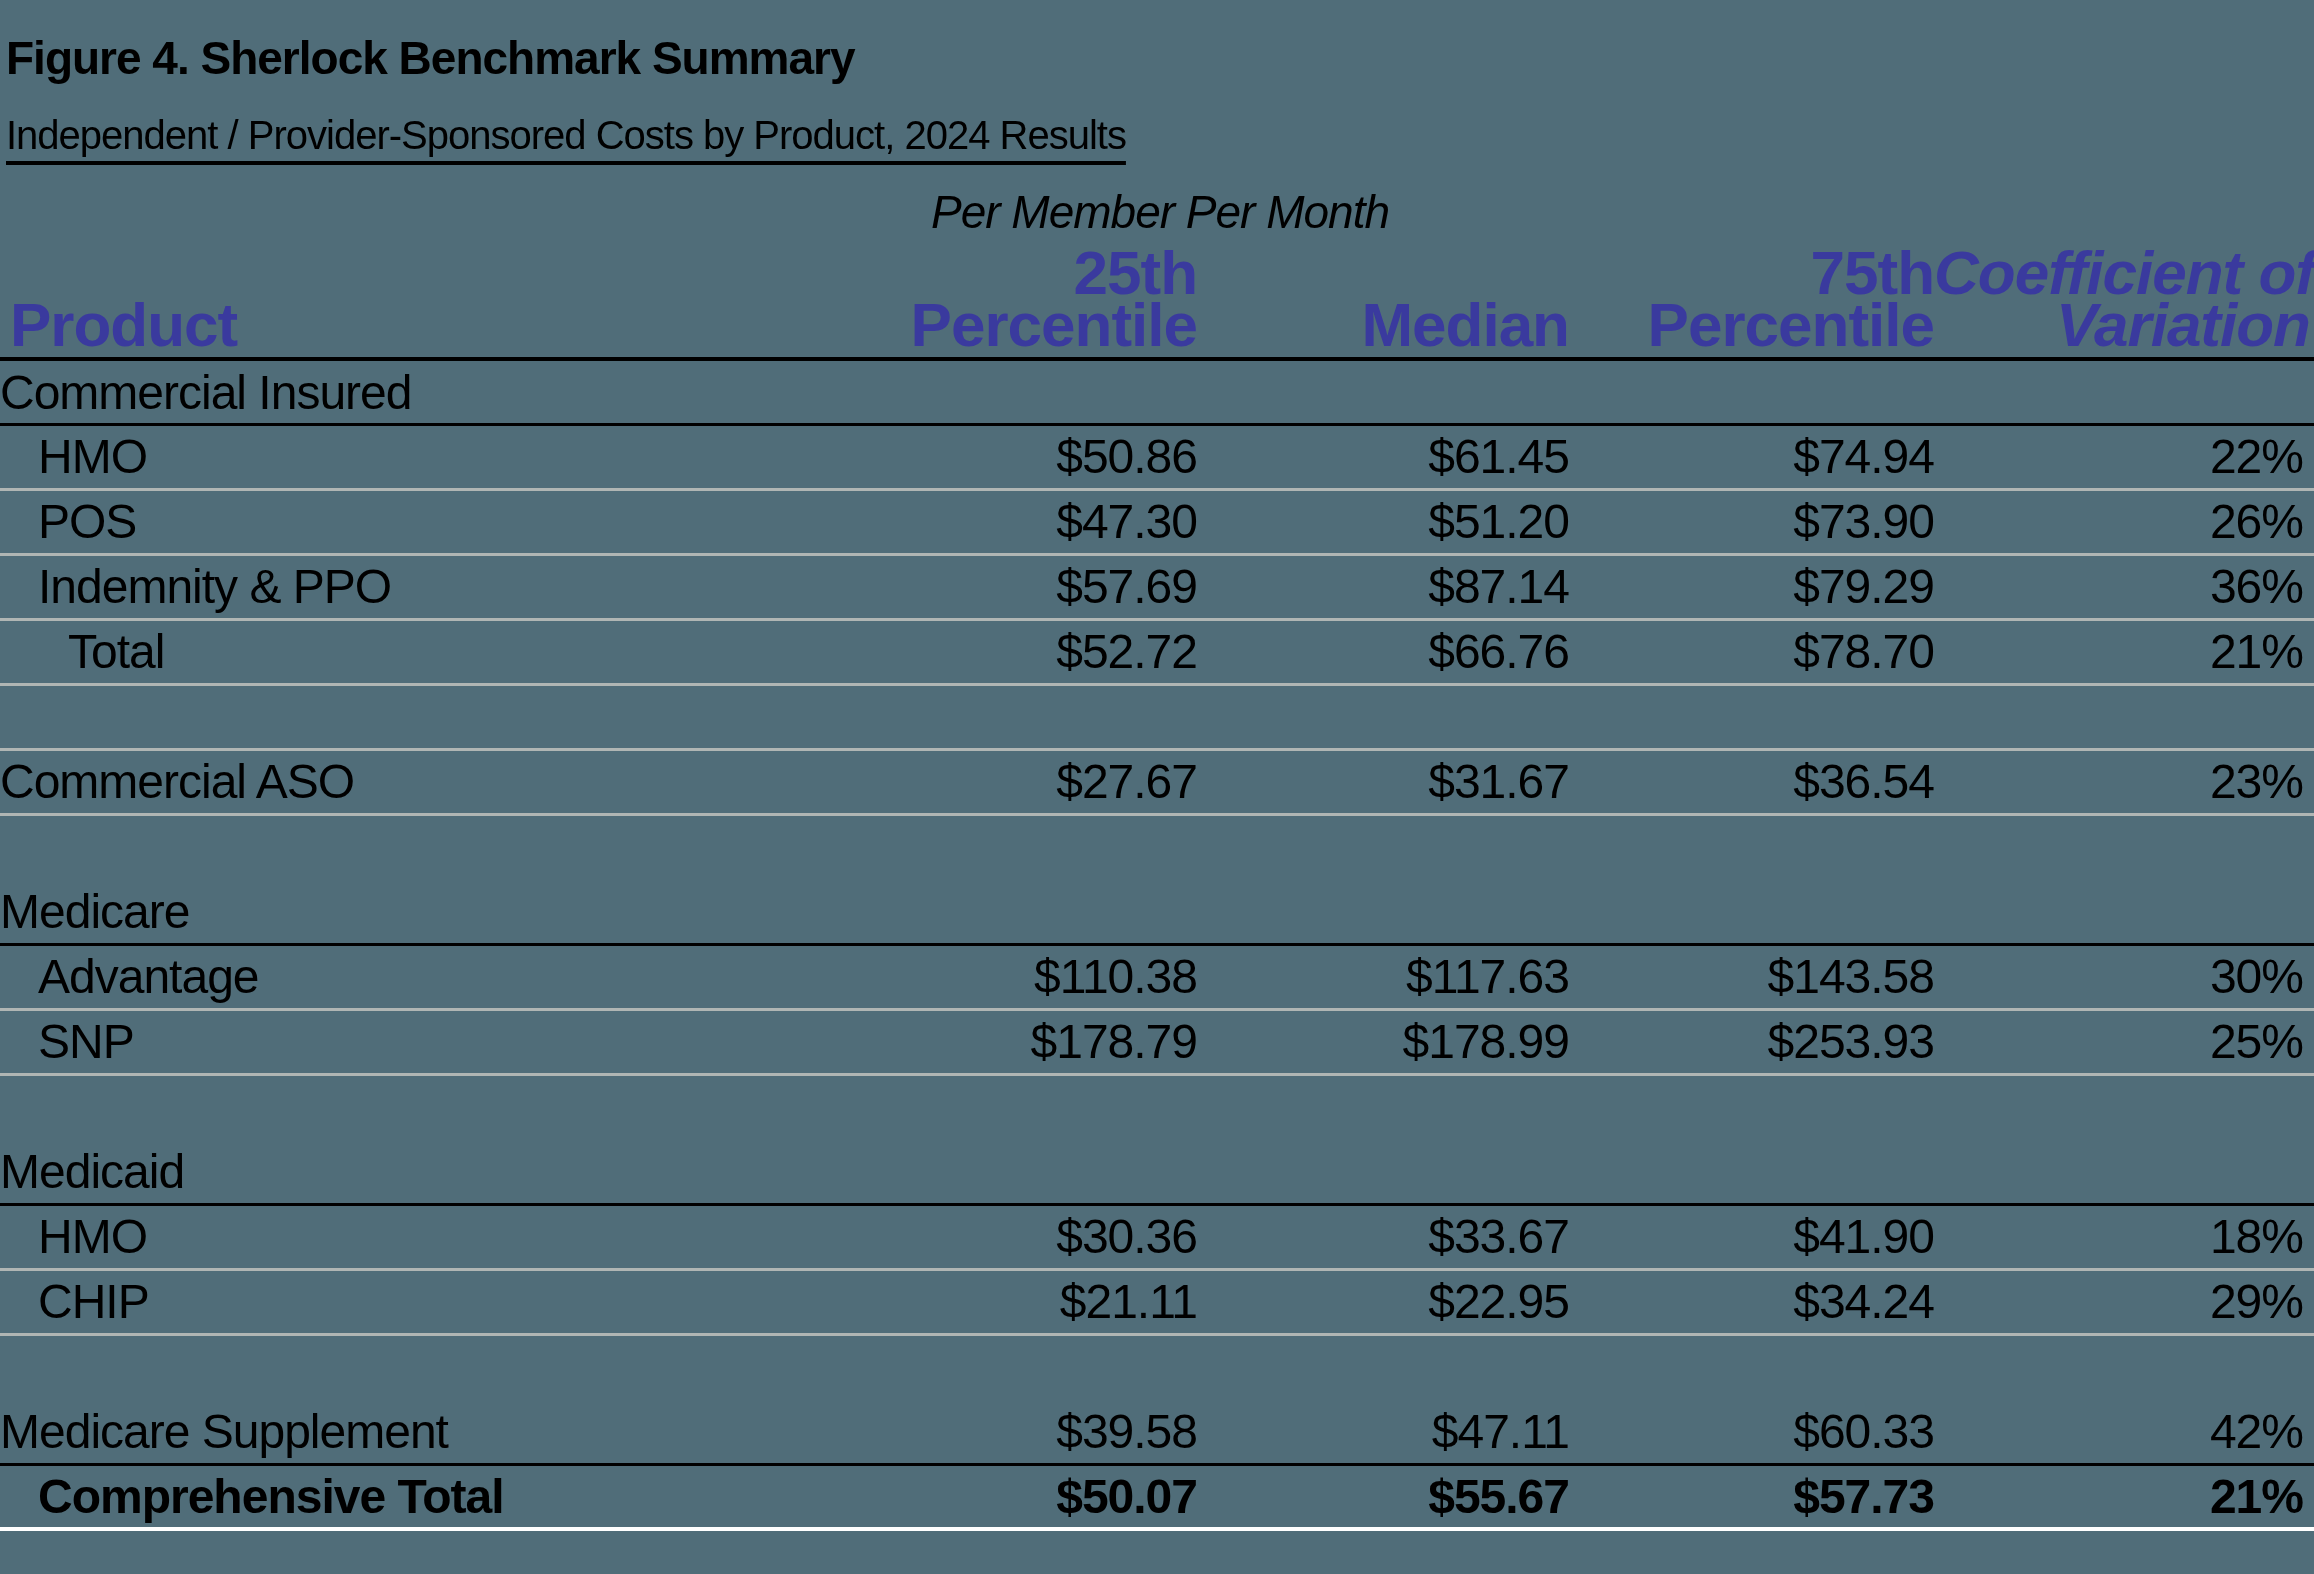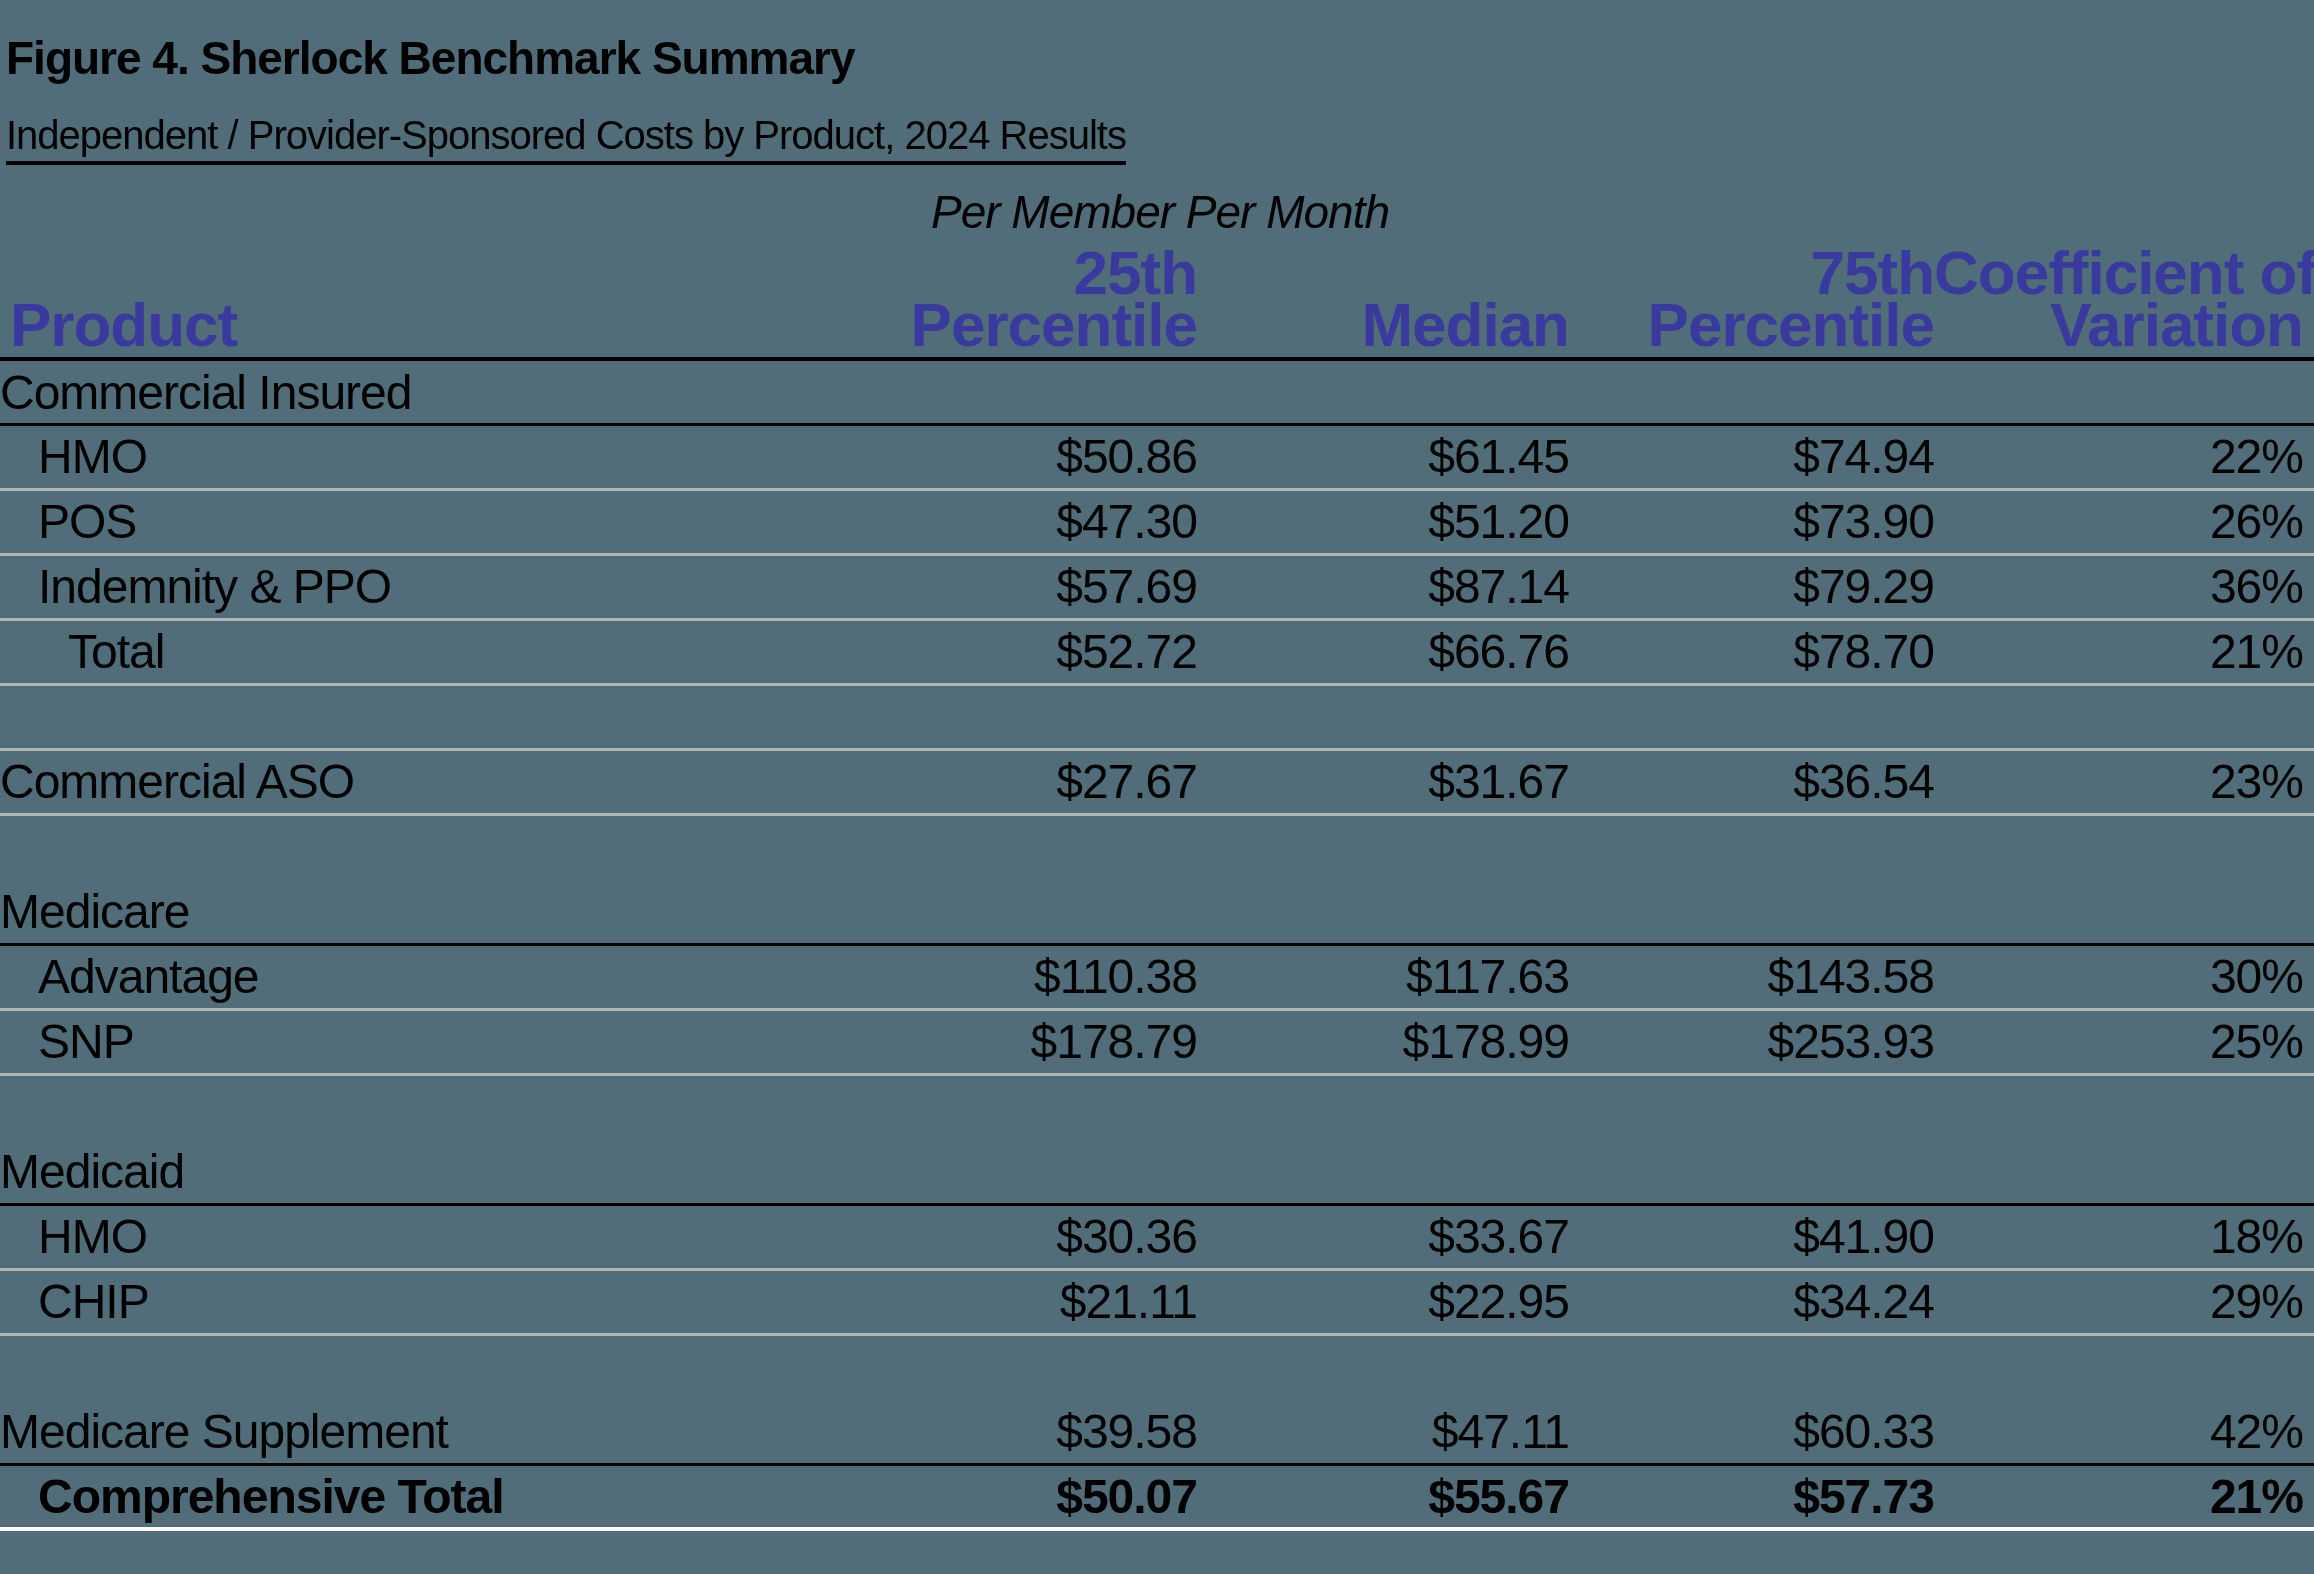--- a/index.html
+++ b/index.html
@@ -62,21 +62,21 @@
     font-size: 62px;
     letter-spacing: -1px;
     line-height: 52px;
     vertical-align: bottom;
     padding: 0 0 6px 0;
     border-bottom: 4px solid #000;
     white-space: nowrap;
   }
   th.h-product { text-align: left; padding-left: 10px; }
   th.h-num { text-align: right; }
-  th.h-last { padding-right: 11px; }
+  th.h-last { padding-right: 4px; font-style: italic; }
 
   tbody td {
     height: 65px;
     font-size: 48px;
     letter-spacing: -1px;
     vertical-align: middle;
     white-space: nowrap;
     padding: 0;
   }
   td.c-num { text-align: right; }

